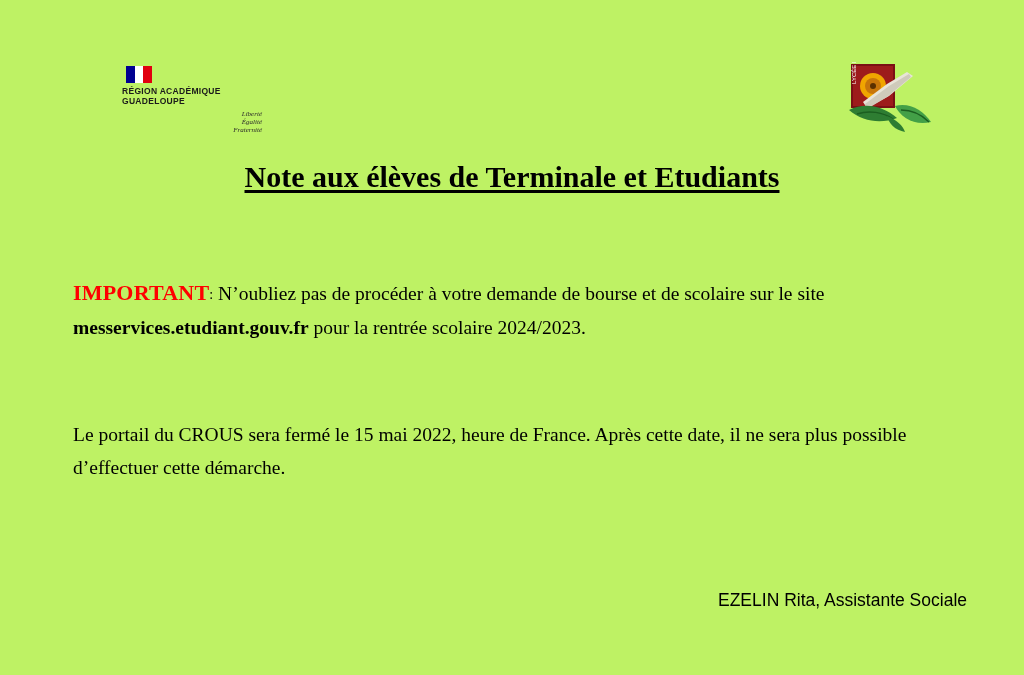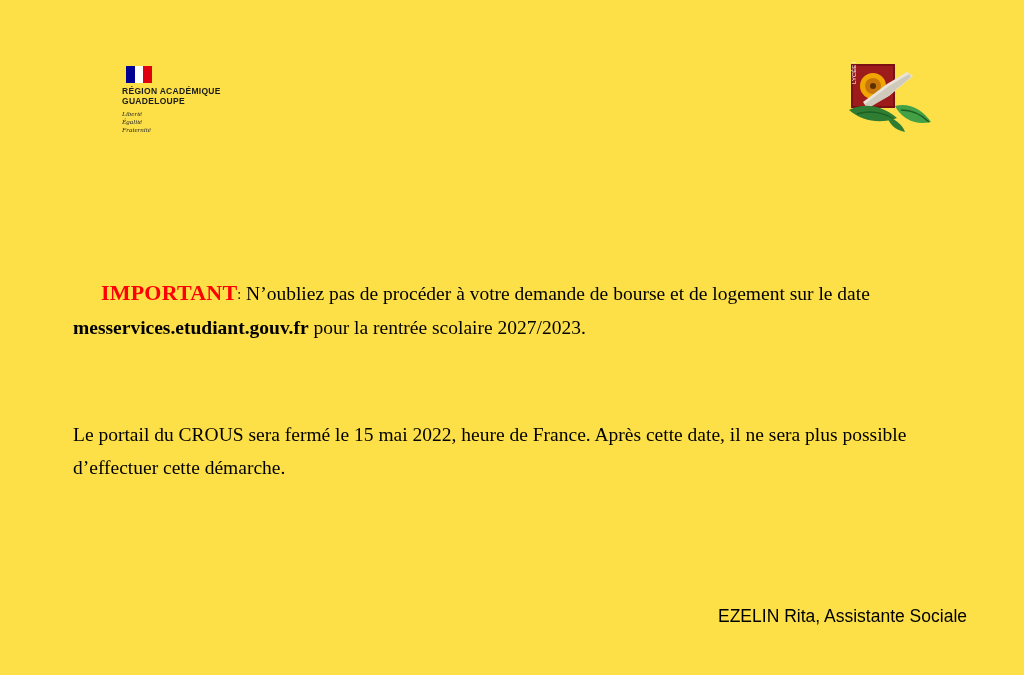--- a/index.html
+++ b/index.html
@@ -10,21 +10,21 @@
     width: 1024px;
     height: 675px;
     background: #ffffff;
     font-family: "Liberation Serif", serif;
     overflow: hidden;
   }
   .page {
     position: relative;
     width: 1024px;
     height: 675px;
-    background: #fde047;
+    background: #bef264;
   }
 
   
   .logo-left {
     position: absolute;
     left: 122px;
     top: 66px;
     width: 140px;
   }
   .flag {
@@ -48,20 +48,21 @@
     line-height: 10px;
     text-transform: uppercase;
   }
   .motto {
     margin-top: 4px;
     font-family: "Liberation Serif", serif;
     font-style: italic;
     font-size: 7px;
     line-height: 8.2px;
     color: #2a2a2a;
+    text-align: right;
   }
 
   .logo-right {
     position: absolute;
     left: 843px;
     top: 62px;
     width: 92px;
     height: 74px;
     overflow: hidden;
   }
@@ -96,33 +97,31 @@
   }
   #para-important { top: 276px; }
   #para-portail   { top: 400px; margin-top: 18px; }
   #para-info      { top: 512px; }
 
   .important {
     font-weight: bold;
     color: #ff0000;
     font-size: 22px;
     letter-spacing: 0.2px;
-    margin-left: 28px;
   }
   .colon { font-size: 14px; vertical-align: 1px; }
   .bold { font-weight: bold; }
 
   .signature {
     position: absolute;
     right: 57px;
     top: 590px;
     font-family: "Liberation Sans", sans-serif;
     font-size: 17.5px;
     color: #000000;
-    margin-top: 16px;
   }
 </style>
 </head>
 <body>
 
 <div class="page">
 
   <div class="logo-left">
     <div class="flag">
       <span class="b"></span>
@@ -149,24 +148,27 @@
       <path d="M20 40 L44 22 L64 10 L70 14 L46 34 L24 46 Z" fill="#e8e4d8"></path>
       <path d="M22 42 L46 24 L66 12 L68 15 L44 35 L24 47 Z" fill="#cfcabb"></path>
       <path d="M6 48 C22 40 40 44 54 56 C38 62 20 60 6 48 Z" fill="#2e7d32"></path>
       <path d="M14 52 C26 48 40 50 50 57" stroke="#1b5e20" stroke-width="1.4" fill="none"></path>
       <path d="M52 44 C66 40 80 48 88 60 C72 64 58 56 52 44 Z" fill="#43a047"></path>
       <path d="M58 48 C70 48 80 54 86 60" stroke="#1b5e20" stroke-width="1.4" fill="none"></path>
       <path d="M44 54 C54 58 60 64 62 70 C52 68 46 62 44 54 Z" fill="#2e7d32"></path>
     </svg>
   </div>
 
+  <div class="doc-title">
+    <span>Note aux élèves de Terminale et  Etudiants</span>
+  </div>
 
   <div class="body-block" id="para-important">
     <span class="important">IMPORTANT</span><span class="colon">:</span>
-    <span>N’oubliez pas de procéder à votre demande de bourse et de logement sur le date </span><span class="bold">messervices.etudiant.gouv.fr</span><span> pour la rentrée scolaire 2027/2023.</span>
+    <span>N’oubliez pas de procéder à votre demande de bourse et de scolaire sur le site </span><span class="bold">messervices.etudiant.gouv.fr</span><span> pour la rentrée scolaire 2024/2023.</span>
   </div>
 
   <div class="body-block" id="para-portail">Le portail du CROUS sera fermé le 15 mai 2022, heure de France.  Après cette date, il ne sera plus possible d’effectuer cette démarche.</div>
 
 
   <div class="signature">EZELIN Rita, Assistante Sociale</div>
 
 </div>
 
 </body></html>

